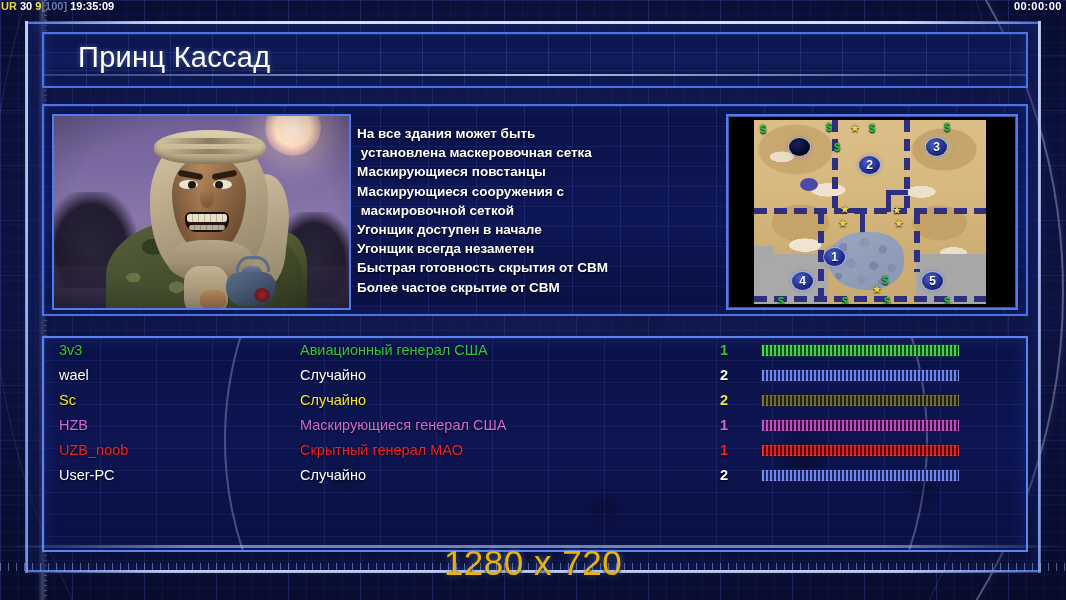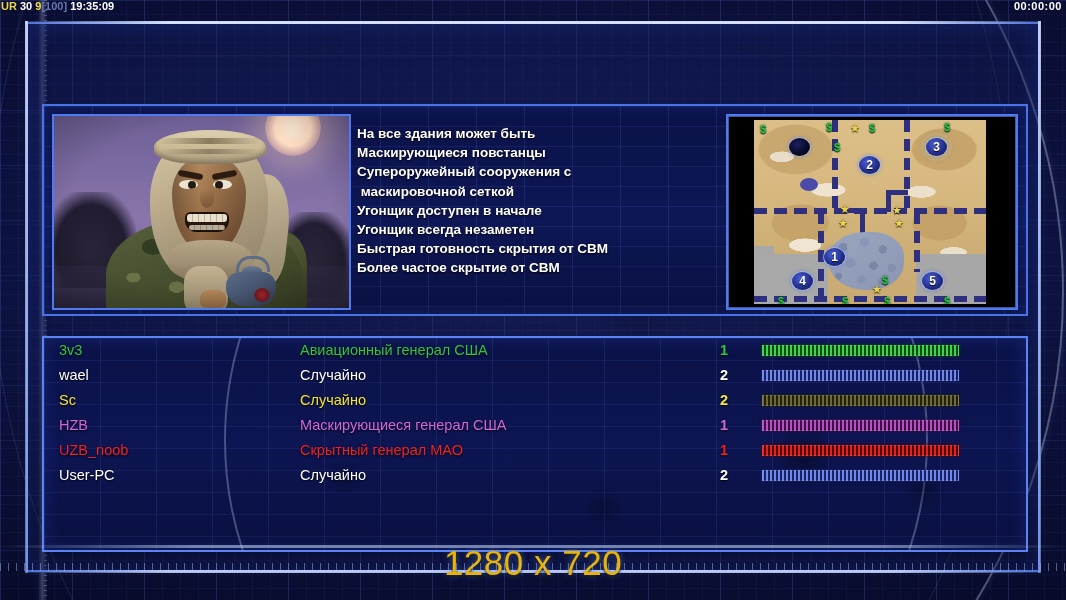--- a/index.html
+++ b/index.html
@@ -507,20 +507,25 @@
   <div class="tr">00:00:00</div>
 </div>
 
 <div class="frame">
   <div class="frame-edge"></div>
   <div class="frame-hl"></div>
   <div class="frame-hl-b"></div>
   <div class="frame-hl-l"></div>
   <div class="frame-hl-r"></div>
 
+  <div class="titlebar">
+    <div class="tgrid"></div>
+    <div class="tline"></div>
+    <div class="page-title">Принц Кассад</div>
+  </div>
 
   <div class="infopanel">
     <div class="igrid"></div>
 
     <div class="portrait">
       <div class="p-sky"></div>
       <div class="p-sun"></div>
       <div class="p-bushL"></div>
       <div class="p-bushR"></div>
       <div class="p-ground"></div>
@@ -552,21 +557,21 @@
       <div class="p-hoodBandA"></div>
       <div class="p-hoodBandB"></div>
       <div class="p-teapotHandle"></div>
       <div class="p-teapotLid"></div>
       <div class="p-teapot"></div>
       <div class="p-teapotGlow"></div>
       <div class="p-hand"></div>
       <div class="p-vignette"></div>
     </div>
 
-    <div class="desc" id="desc-lines"><div>На все здания может быть</div><div>Маскирующиеся повстанцы</div><div>Супероружейный сооружения с</div><div> маскировочной сеткой</div><div>Угонщик доступен в начале</div><div>Угонщик всегда незаметен</div><div>Быстрая готовность скрытия от СВМ</div><div>Более частое скрытие от СВМ</div></div>
+    <div class="desc" id="desc-lines"><div>На все здания может быть</div><div> установлена маскеровочная сетка</div><div>Маскирующиеся повстанцы</div><div>Маскирующиеся сооружения с</div><div> маскировочной сеткой</div><div>Угонщик доступен в начале</div><div>Угонщик всегда незаметен</div><div>Быстрая готовность скрытия от СВМ</div><div>Более частое скрытие от СВМ</div></div>
 
     <div class="minimap">
       <div class="mm-inner">
         <div class="mm-terrain"></div>
         <div class="mm-sandpatch"></div>
         <div class="mm-gray-bl"></div>
         <div class="mm-gray-br"></div>
         <div class="mm-gray-l"></div>
 
         <div class="rd-dash-h" style="left:0;top:88px;width:232px;"></div>

